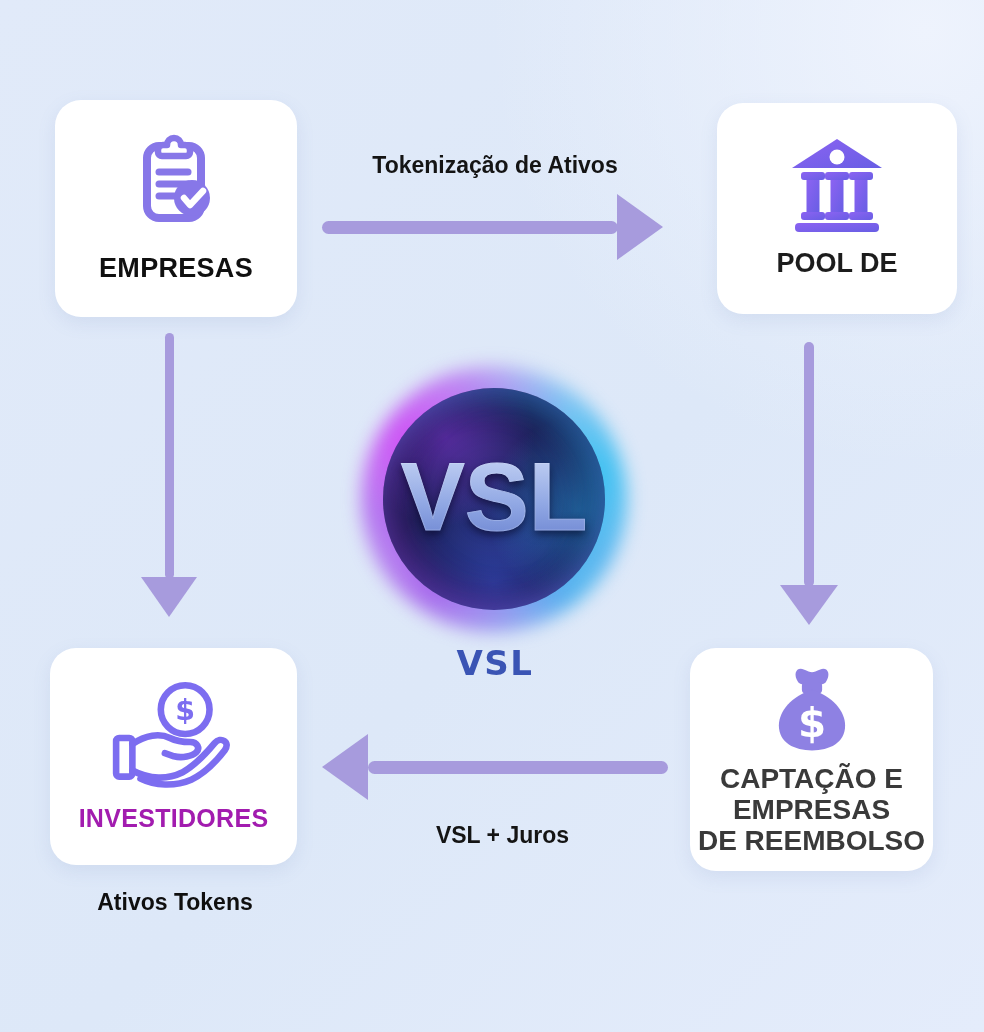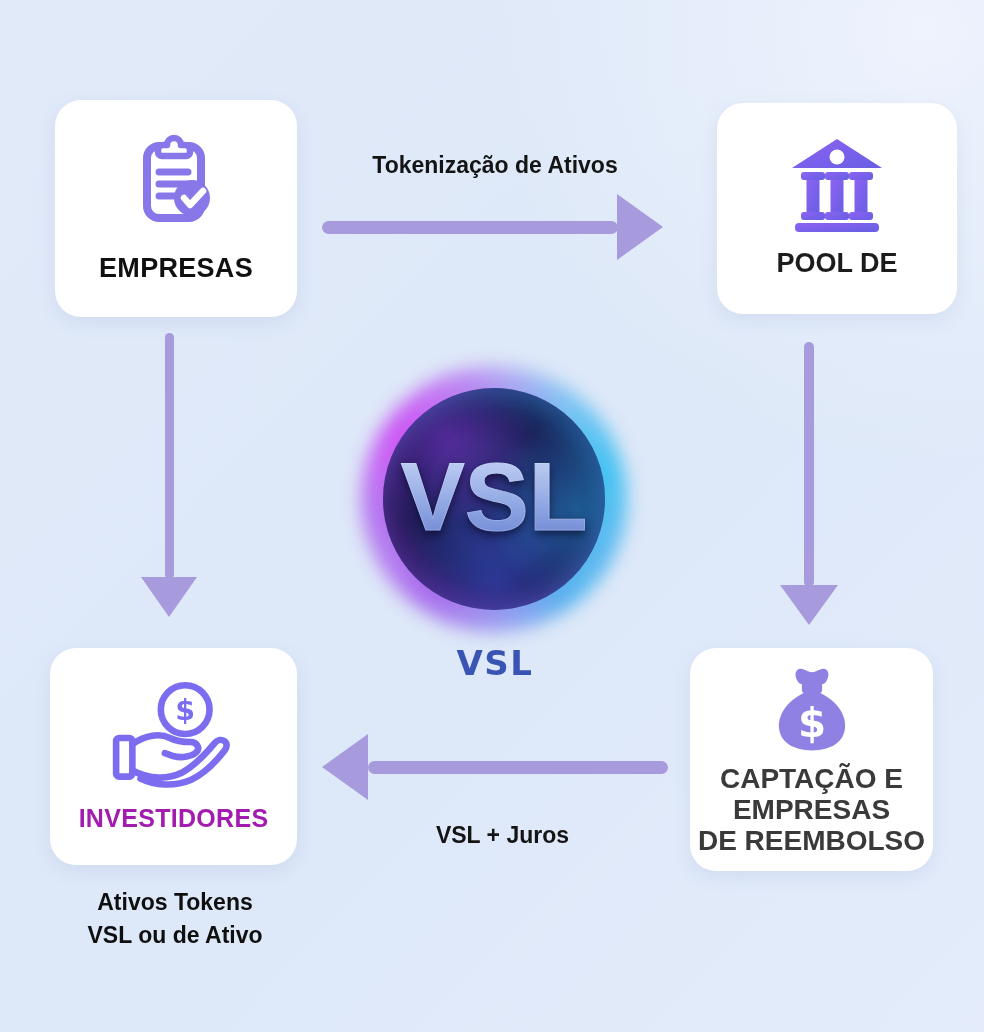--- a/index.html
+++ b/index.html
@@ -166,21 +166,20 @@
   <div class="ahead" id="arrow-bottom-head"></div>
 
   <div class="aline v" id="arrow-left-line"></div>
   <div class="ahead" id="arrow-left-head"></div>
 
   <div class="edge-label" id="edge-top">Tokenização de Ativos</div>
   <div class="edge-label" id="edge-bottom">VSL + Juros</div>
 
   <div id="investor-note">
     <span>Ativos Tokens</span><br>
-    <span>VSL ou de Ativo</span>
   </div>
 
   <div id="logo">
     <div class="logo-glow"></div>
     <div class="logo-core"></div>
     <span class="logo-text">VSL</span>
   </div>
 
   <div id="token-label">
     <span>VSL</span><br>

